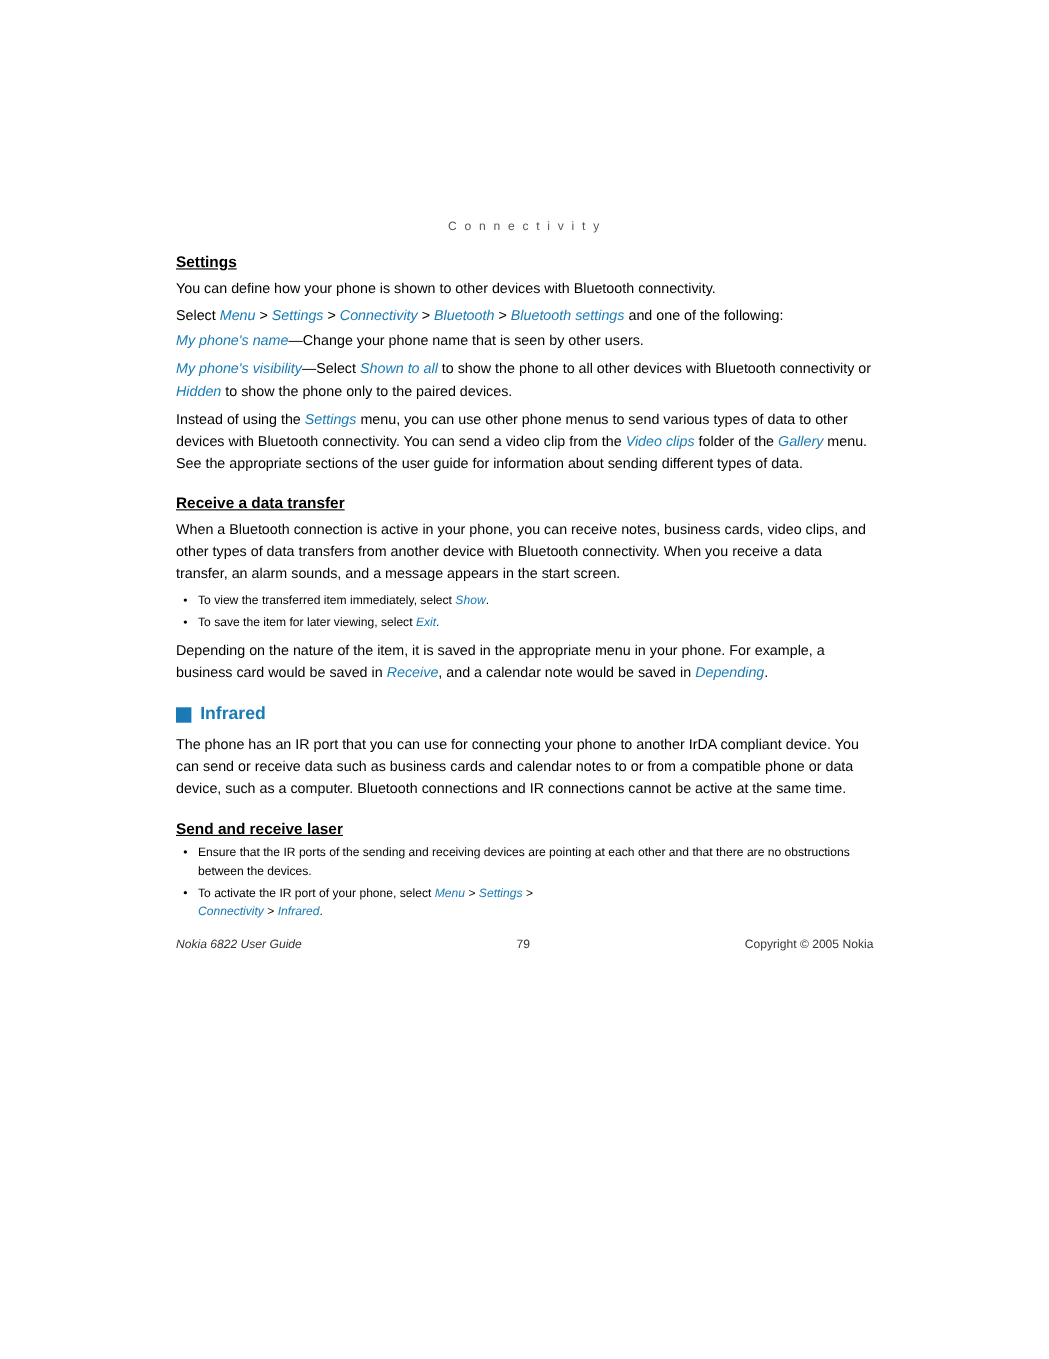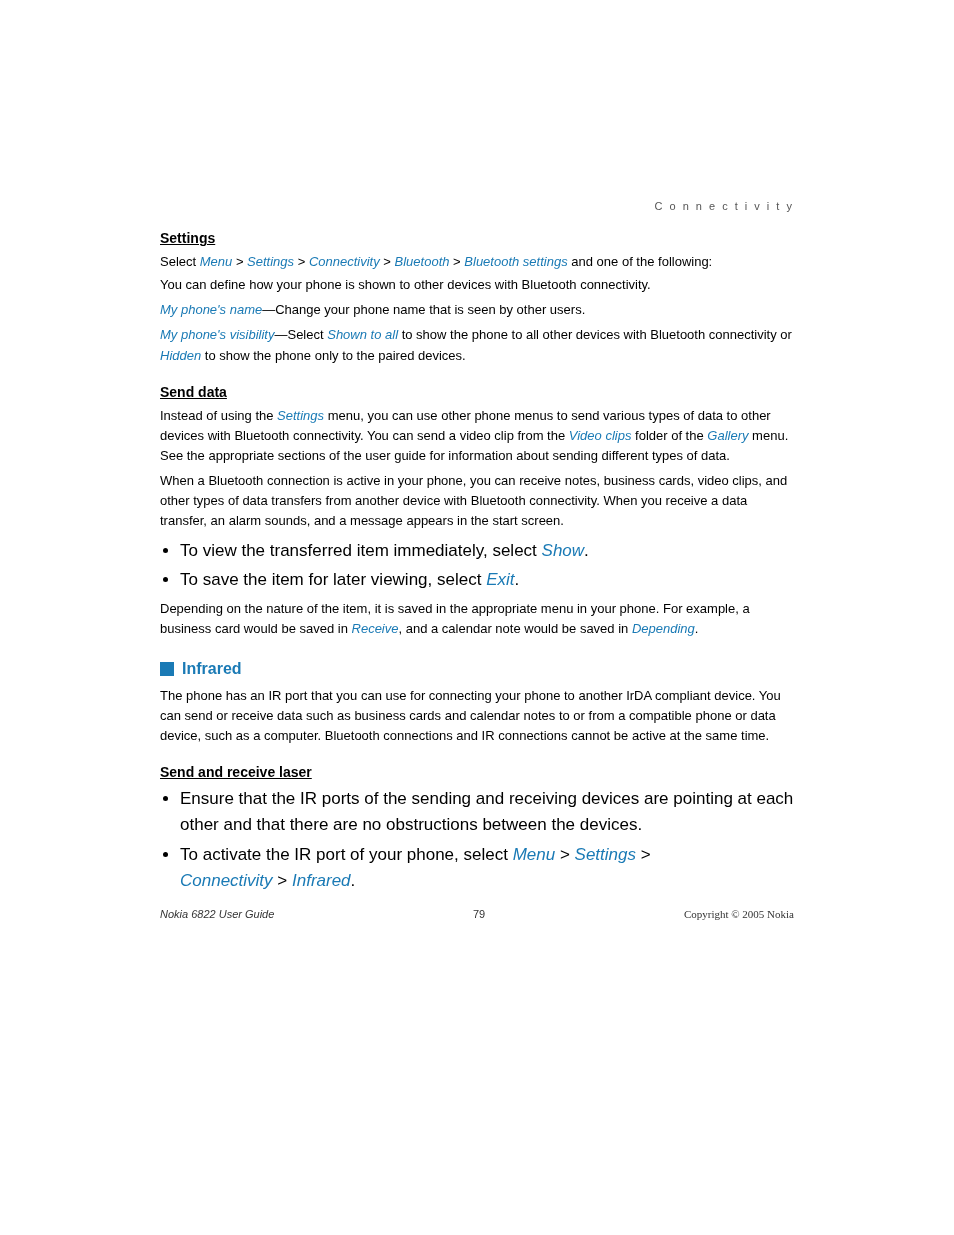--- a/index.html
+++ b/index.html
@@ -17,21 +17,21 @@
       background: #fff;
       position: relative;
       padding: 0;
     }
     .content-area {
       margin: 0 auto;
       padding: 200px 160px 80px 160px;
       max-width: 954px;
     }
     .connectivity-header {
-      text-align: right;
+      text-align: center;
       font-size: 11px;
       letter-spacing: 2px;
       color: #555;
       margin-bottom: 18px;
       font-style: normal;
     }
     .section-title {
       font-size: 14px;
       font-weight: bold;
       text-decoration: underline;
@@ -65,21 +65,21 @@
     .link-text {
       color: #1a7ab5;
       font-style: italic;
       text-decoration: none;
     }
     .bullet-list {
       margin: 6px 0 6px 20px;
       list-style: disc;
     }
     .bullet-list li {
-      font-size: 17px;
+      font-size: 11px;
       line-height: 1.55;
       margin-bottom: 3px;
     }
     .footer {
       display: flex;
       justify-content: space-between;
       align-items: center;
       padding-top: 8px;
       border-top: none;
     }
@@ -88,57 +88,56 @@
       font-style: italic;
       color: #333;
     }
     .footer-center {
       font-size: 11px;
       color: #333;
     }
     .footer-right {
       font-size: 11px;
       color: #333;
-      font-family: Liberation Serif, serif;
     }
     .select-line {
       margin-top: 3px;
       margin-bottom: 3px;
     }
   </style>
 </head>
 <body>
 
 <div class="page">
   <div class="content-area">
 
     <div class="connectivity-header">C o n n e c t i v i t y</div>
 
     <div class="section">
       <div class="section-title">Settings</div>
+      <p class="body-text">You can define how your phone is shown to other devices with Bluetooth connectivity.</p>
       <p class="body-text select-line">
         <span>Select </span><a class="link-text">Menu</a><span> &gt; </span><a class="link-text">Settings</a><span> &gt; </span><a class="link-text">Connectivity</a><span> &gt; </span><a class="link-text">Bluetooth</a><span> &gt; </span><a class="link-text">Bluetooth settings</a><span> and one of the following:</span>
       </p>
-      <p class="body-text">You can define how your phone is shown to other devices with Bluetooth connectivity.</p>
       <p class="body-text">
         <a class="link-text">My phone's name</a><span>—Change your phone name that is seen by other users.</span>
       </p>
       <p class="body-text">
         <a class="link-text">My phone's visibility</a><span>—Select </span><a class="link-text">Shown to all</a><span> to show the phone to all other devices with Bluetooth connectivity or </span><a class="link-text">Hidden</a><span> to show the phone only to the paired devices.</span>
       </p>
     </div>
 
     <div class="section">
-      <div class="section-title">Send data</div>
       <p class="body-text">
         <span>Instead of using the </span><a class="link-text">Settings</a><span> menu, you can use other phone menus to send various types of data to other devices with Bluetooth connectivity. You can send a video clip from the </span><a class="link-text">Video clips</a><span> folder of the </span><a class="link-text">Gallery</a><span> menu. See the appropriate sections of the user guide for information about sending different types of data.</span>
       </p>
     </div>
 
     <div class="section">
+      <div class="section-title">Receive a data transfer</div>
       <p class="body-text">When a Bluetooth connection is active in your phone, you can receive notes, business cards, video clips, and other types of data transfers from another device with Bluetooth connectivity. When you receive a data transfer, an alarm sounds, and a message appears in the start screen.</p>
       <ul class="bullet-list">
         <li>
           <span>To view the transferred item immediately, select </span><a class="link-text">Show</a><span>.</span>
         </li>
         <li>
           <span>To save the item for later viewing, select </span><a class="link-text">Exit</a><span>.</span>
         </li>
       </ul>
       <p class="body-text">

